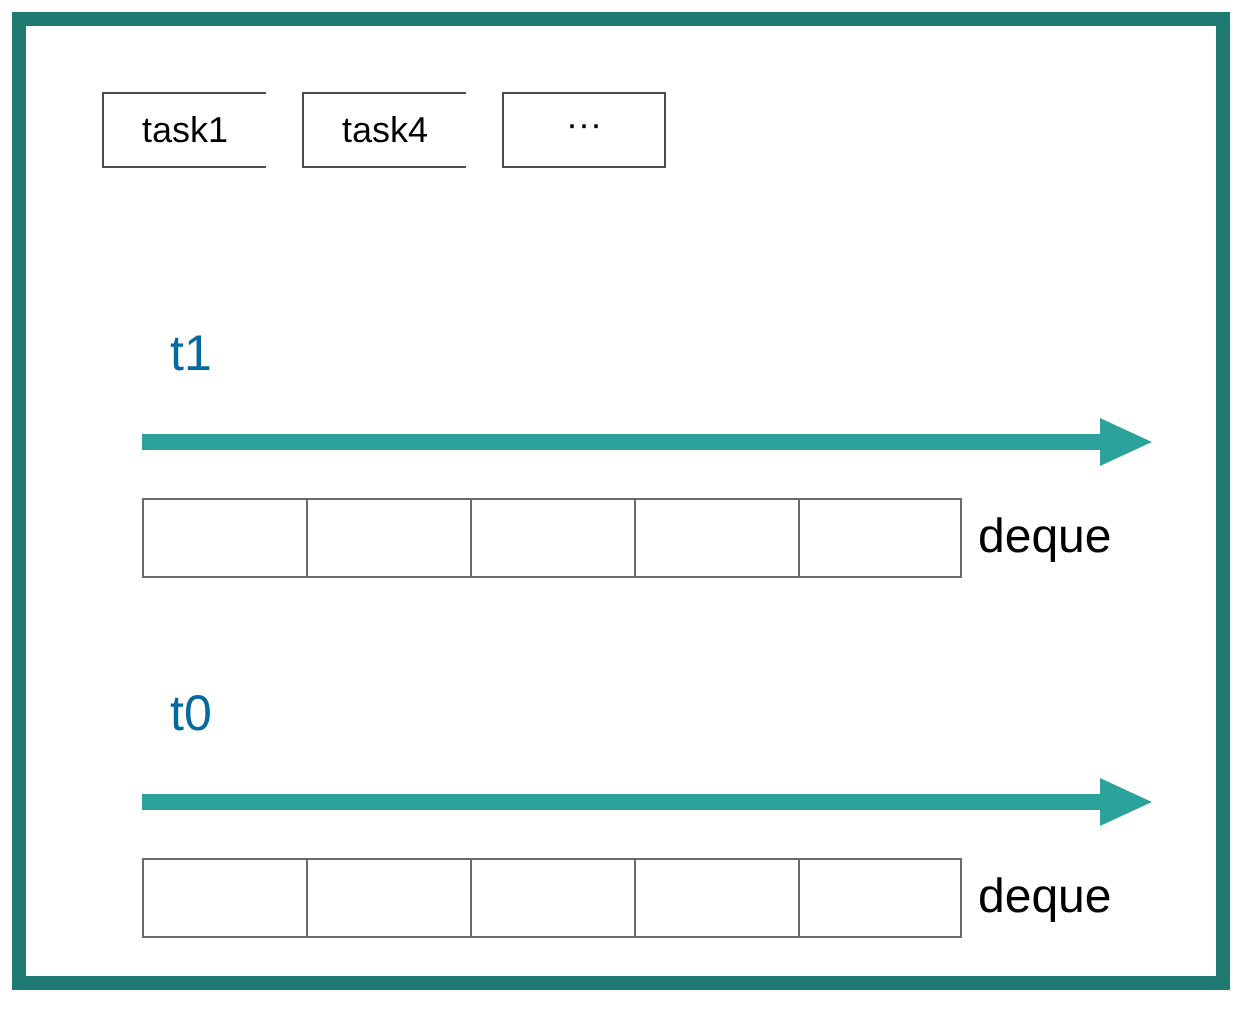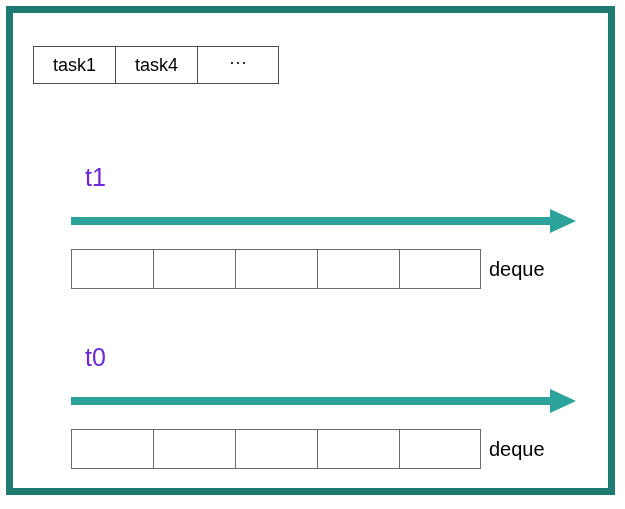--- a/index.html
+++ b/index.html
@@ -48,20 +48,21 @@
     box-sizing: border-box;
     border: 1px solid #4d4d4d;
     border-right: none;
     display: flex;
     align-items: center;
     justify-content: center;
     font-size: 18px;
     color: #000000;
     background: #ffffff;
     letter-spacing: 0px;
+    margin-left: 18px;
   }
   .task-cell:last-child {
     border-right: 1px solid #4d4d4d;
   }
   .task-cell.ellipsis {
     font-size: 18px;
     padding-bottom: 6px;
   }
 
   
@@ -71,21 +72,21 @@
     width: 625px;
   }
   #thread-group-t1 { top: 148px; }
   #thread-group-t0 { top: 328px; }
 
   .thread-label {
     position: absolute;
     left: 72px;
     top: 0px;
     font-size: 25px;
-    color: #6d28d9;
+    color: #0369a1;
     line-height: 32px;
   }
 
   
   .arrow {
     position: absolute;
     left: 58px;
     top: 48px;
     width: 505px;
     height: 24px;
@@ -109,21 +110,21 @@
     background: #ffffff;
   }
   .deque-cell:last-child {
     border-right: 1px solid #6b6b6b;
   }
 
   .deque-label {
     position: absolute;
     left: 476px;
     top: 92px;
-    font-size: 20px;
+    font-size: 24px;
     color: #000000;
     line-height: 32px;
   }
 </style>
 </head>
 <body>
 
 <div id="diagram-root">
 
   <div class="frame">

